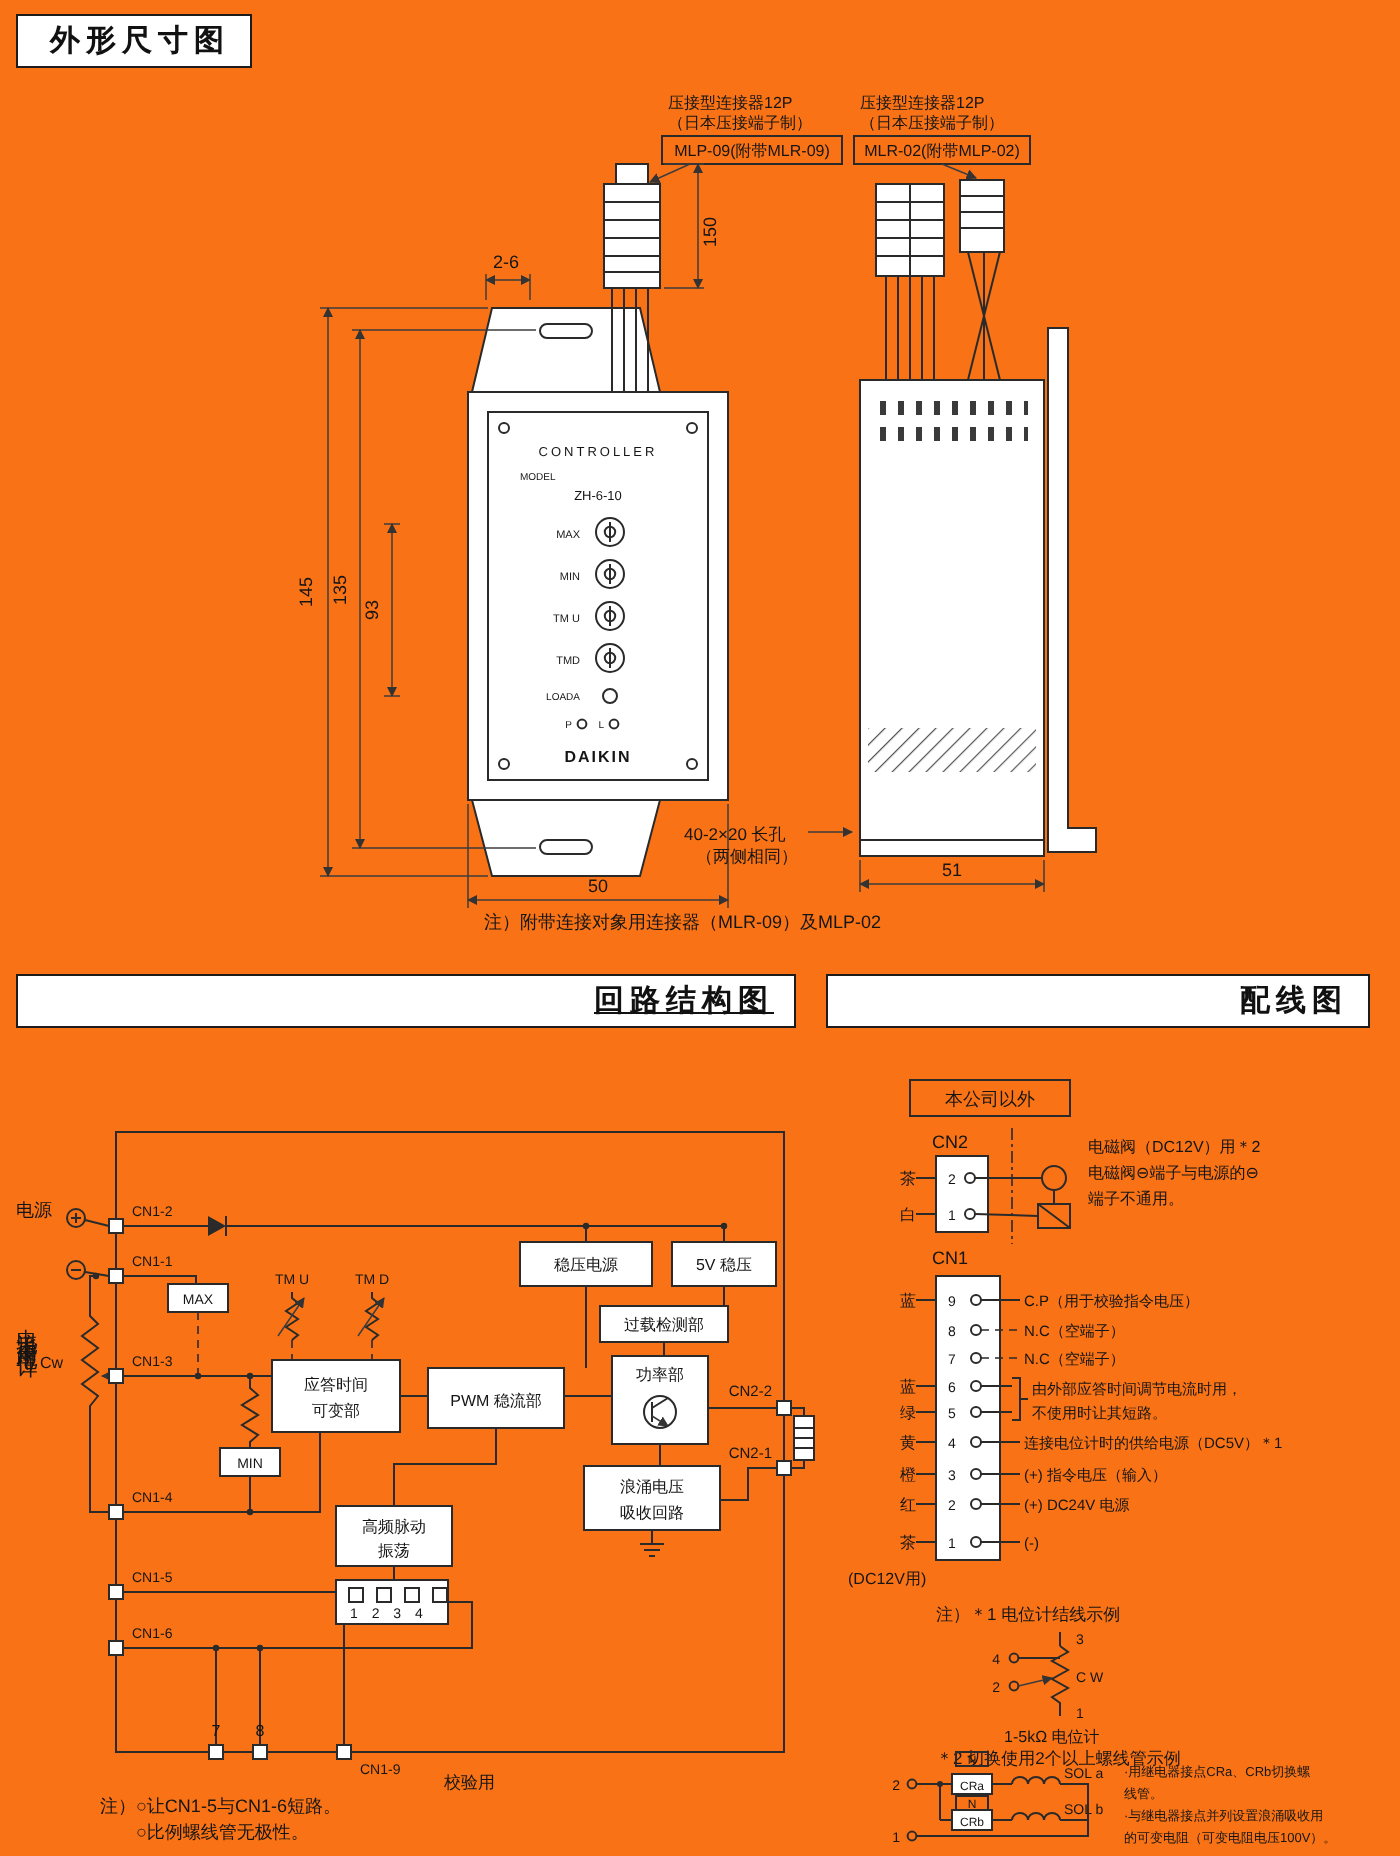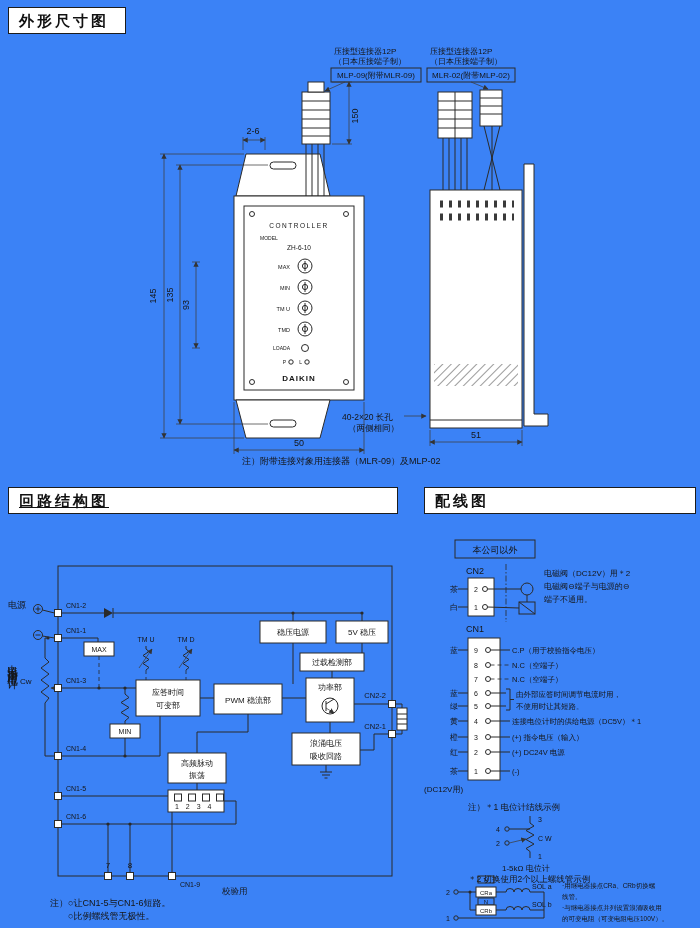--- a/index.html
+++ b/index.html
@@ -1,17 +1,17 @@
 <!DOCTYPE html>
 <html><head>
 <meta charset="utf-8">
 <style>
   html,body{margin:0;padding:0;background:#ffffff;}
   body{font-family:"Liberation Sans","DejaVu Sans",sans-serif;}
-  .page{position:relative;width:700px;height:928px;background:#3b82f6;overflow:hidden;}
+  .page{position:relative;width:700px;height:928px;background:#f97316;overflow:hidden;text-align:right;}
   .sec-hdr{position:absolute;box-sizing:border-box;border:1.7px solid #1c1c1c;background:#fff;
            font-weight:bold;font-size:15px;line-height:20px;padding:3px 10px;height:27px;
            letter-spacing:3px;color:#111;}
   .vlabel{position:absolute;writing-mode:vertical-rl;font-size:10.5px;letter-spacing:2px;color:#151515;}
   svg{position:absolute;overflow:visible;}
   svg text{fill:#151515;font-family:"Liberation Sans","DejaVu Sans",sans-serif;}
   .s  {stroke:#2a2a2a;stroke-width:1;fill:none;}
   .sf {stroke:#2a2a2a;stroke-width:1;fill:#ffffff;}
   .sd {stroke:#2a2a2a;stroke-width:.8;fill:none;stroke-dasharray:4 3;}
   .sdd{stroke:#2a2a2a;stroke-width:.8;fill:none;stroke-dasharray:6 2 1.5 2;}
@@ -29,21 +29,21 @@
 <body>
 
 <div class="page">
 
   <div class="sec-hdr" style="left:8px;top:7px;width:118px;">
     <span>外形尺寸图</span>
   </div>
   <div class="sec-hdr" style="left:8px;top:487px;width:390px;text-decoration:underline;">
     <span>回路结构图</span>
   </div>
-  <div class="sec-hdr" style="left:424px;top:487px;width:272px;">
+  <div class="sec-hdr" style="left:413px;top:487px;width:272px;">
     <span>配线图</span>
   </div>
 
   <svg style="left:0;top:34px;" width="700" height="452" viewBox="0 0 700 452">
     <defs>
       <marker id="arr" viewBox="0 0 10 10" refX="9" refY="5" markerWidth="7" markerHeight="7" orient="auto-start-reverse">
         <path d="M0,0 L10,5 L0,10 z" fill="#333"></path>
       </marker>
       <pattern id="hatch" width="6" height="6" patternUnits="userSpaceOnUse" patternTransform="rotate(45)">
         <line x1="0" y1="0" x2="0" y2="6" stroke="#555" stroke-width="1.2"></line>

